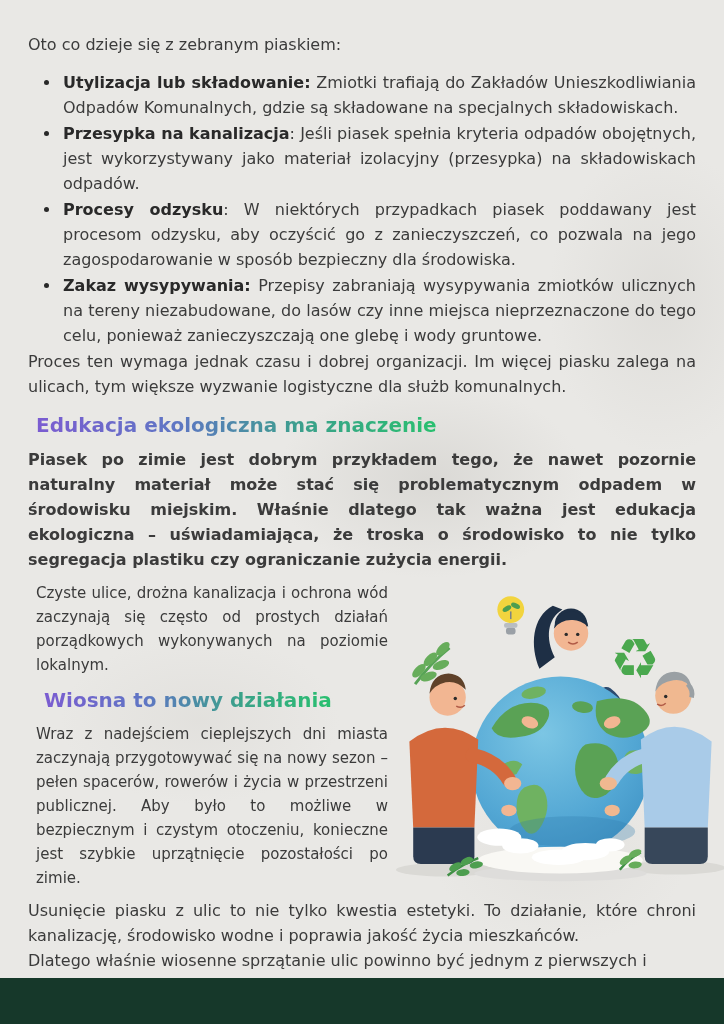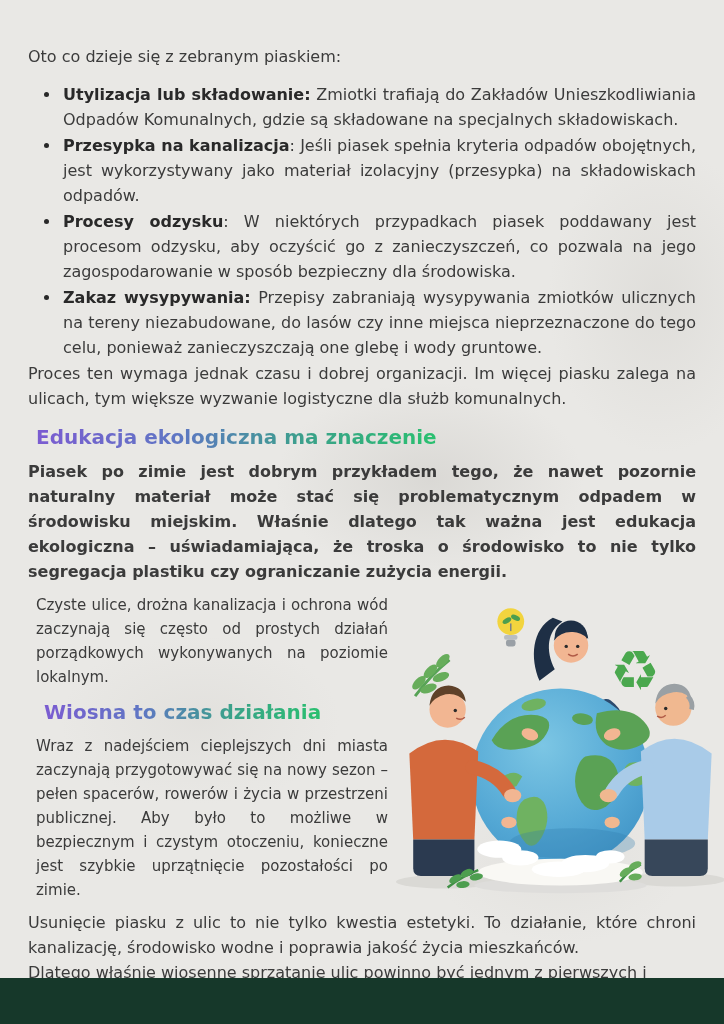--- a/index.html
+++ b/index.html
@@ -15,21 +15,21 @@
   .page::before{
     content:"";
     position:absolute; inset:0;
     background:
       radial-gradient(220px 140px at 430px 480px, rgba(190,188,183,.35), rgba(190,188,183,0) 70%),
       radial-gradient(160px 220px at 660px 300px, rgba(200,198,193,.30), rgba(200,198,193,0) 70%),
       radial-gradient(200px 120px at 200px 720px, rgba(205,203,198,.25), rgba(205,203,198,0) 70%),
       radial-gradient(180px 120px at 560px 860px, rgba(205,203,198,.22), rgba(205,203,198,0) 70%);
     pointer-events:none;
   }
-  .content{ position:relative; padding:44px 28px 0 28px; }
+  .content{ position:relative; padding:32px 28px 0 28px; }
   p, li { font-size:16px; line-height:25px; text-align:justify; }
   .intro { text-align:left; }
   b { font-weight:700; color:#292929; }
   ul { margin:13px 0 0 0; padding-left:33px; }
   li { padding-left:2px; margin-bottom:1px; }
   li::marker { color:#292929; font-weight:700; }
   .p-process { }
   h2.grad{
     font-size:20px; line-height:26px; font-weight:700;
     background:linear-gradient(90deg,#7b5cd1 0%, #5f76c4 35%, #3aa289 68%, #29c06f 100%);
@@ -70,21 +70,21 @@
 
     <p class="p-process">Proces ten wymaga jednak czasu i dobrej organizacji. Im więcej piasku zalega na ulicach, tym większe wyzwanie logistyczne dla służb komunalnych.</p>
 
     <h2 class="grad h-education">Edukacja ekologiczna ma znaczenie</h2>
 
     <p class="p-education">Piasek po zimie jest dobrym przykładem tego, że nawet pozornie naturalny materiał może stać się problematycznym odpadem w środowisku miejskim. Właśnie dlatego tak ważna jest edukacja ekologiczna – uświadamiająca, że troska o środowisko to nie tylko segregacja plastiku czy ograniczanie zużycia energii.</p>
 
     <div class="two-col">
       <div class="col-left">
         <p>Czyste ulice, drożna kanalizacja i ochrona wód zaczynają się często od prostych działań porządkowych wykonywanych na poziomie lokalnym.</p>
-        <h2 class="grad h-spring">Wiosna to czas działania</h2>
+        <h2 class="grad h-spring">Wiosna to nowy działania</h2>
         <p>Wraz z nadejściem cieplejszych dni miasta zaczynają przygotowywać się na nowy sezon – pełen spacerów, rowerów i życia w przestrzeni publicznej. Aby było to możliwe w bezpiecznym i czystym otoczeniu, konieczne jest szybkie uprzątnięcie pozostałości po zimie.</p>
       </div>
       <div class="col-right">
 
         <svg class="illu" viewBox="0 0 360 322" xmlns="http://www.w3.org/2000/svg">
           <defs>
             <radialGradient id="ocean" cx="40%" cy="32%" r="85%">
               <stop offset="0%" stop-color="#7cc6e4"></stop>
               <stop offset="60%" stop-color="#53a7d4"></stop>
               <stop offset="100%" stop-color="#3b8ec2"></stop>

